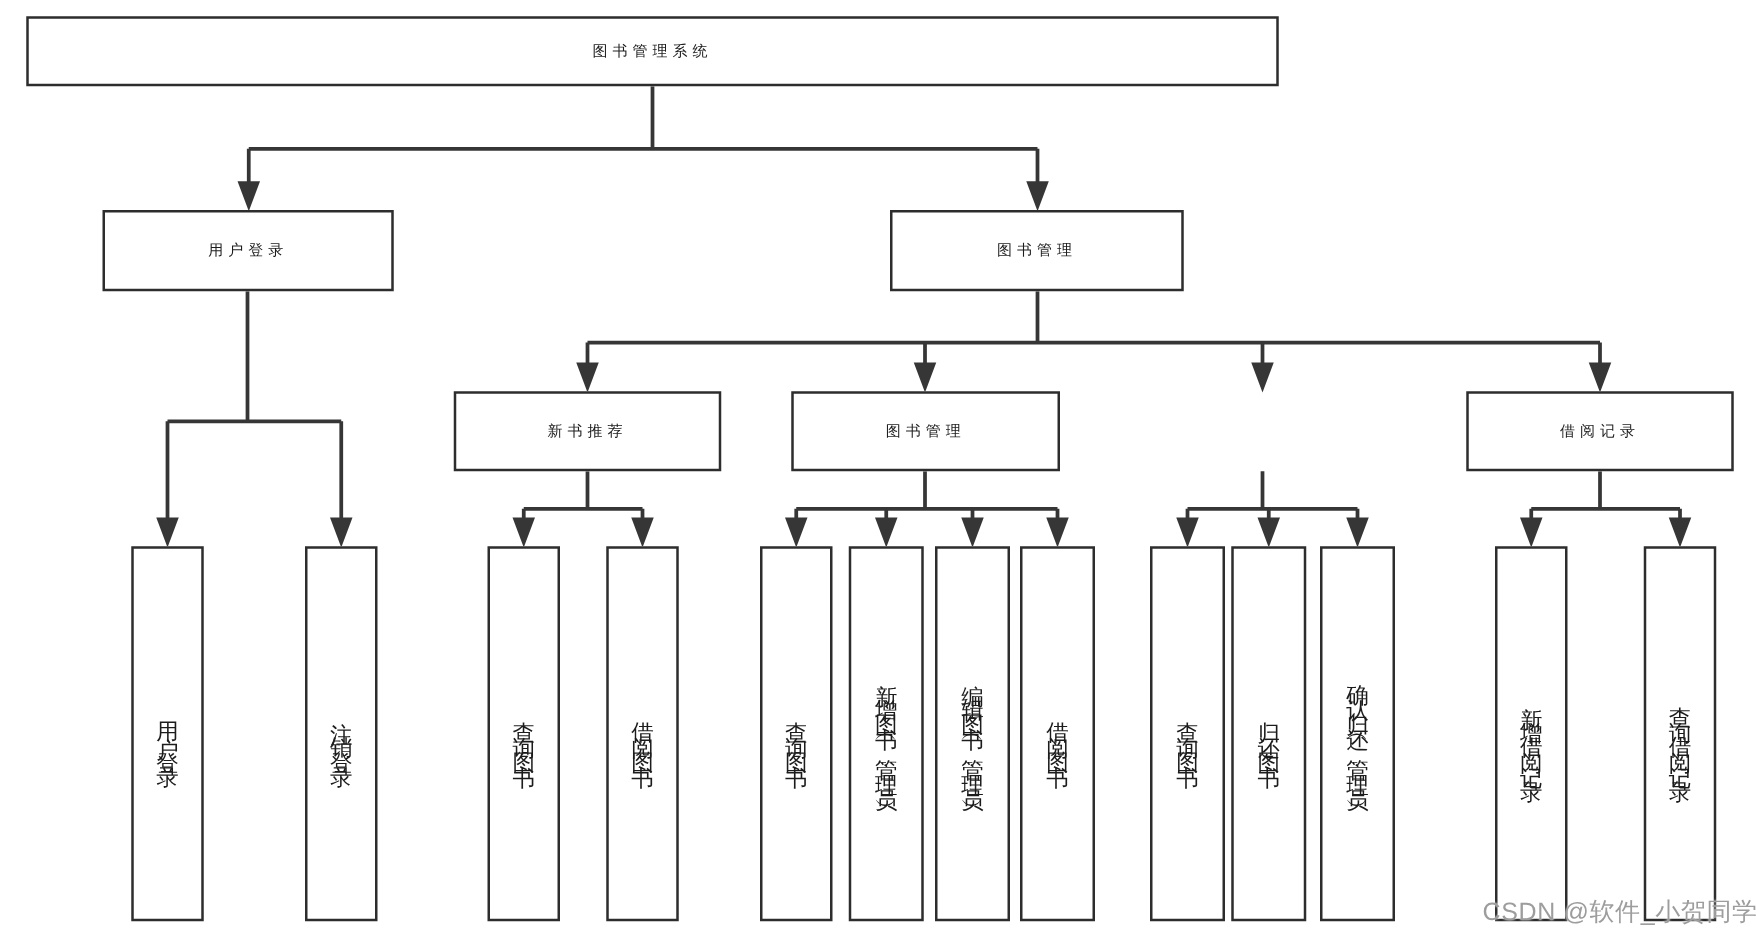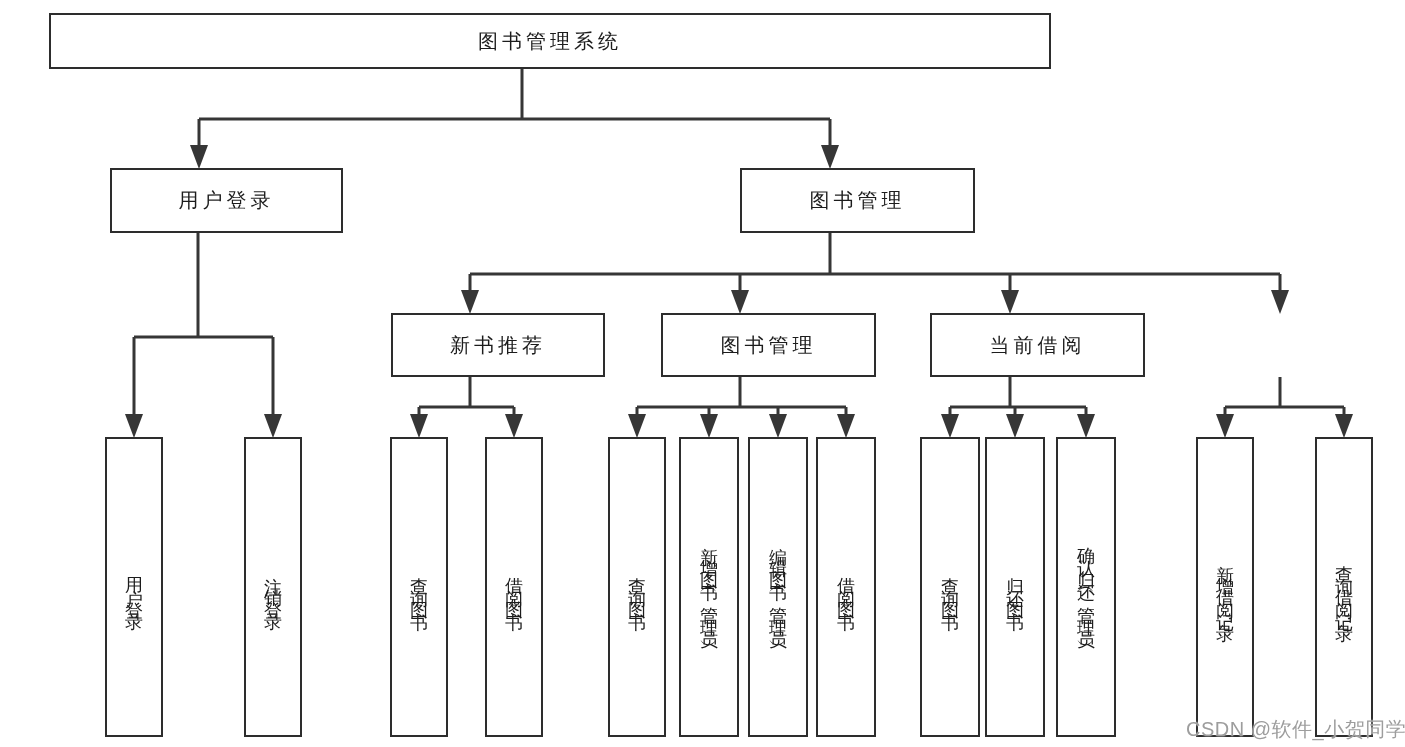--- a/index.html
+++ b/index.html
@@ -21,21 +21,21 @@
   svg.wires path{stroke:var(--line);stroke-width:3;fill:none;}
   svg.wires polygon{fill:var(--line);stroke:none;}
   .box{
     position:absolute;
     box-sizing:border-box;
     background:#fff;
     border:2px solid var(--border);
     display:flex;align-items:center;justify-content:center;
     color:var(--text);
   }
-  .h-box{font-size:20px;letter-spacing:4px;white-space:nowrap;margin-left:28px;}
+  .h-box{font-size:12px;letter-spacing:4px;white-space:nowrap;}
   .v-box{
     writing-mode:vertical-rl;
     text-orientation:mixed;
     font-size:18px;
     letter-spacing:12px;
     line-height:1;
   }
   .watermark{
     position:absolute;
     left:1186px;top:716px;
@@ -104,22 +104,22 @@
   <div class="box h-box" style="left:363px;top:313px;width:214px;height:64px">
     <span>新书推荐</span>
   </div>
 
   <div class="box h-box" style="left:712px;top:168px;width:235px;height:65px">
     <span>图书管理</span>
   </div>
   <div class="box h-box" style="left:633px;top:313px;width:215px;height:64px">
     <span>图书管理</span>
   </div>
-  <div class="box h-box" style="left:902px;top:313px;width:215px;height:64px">
-    <span>当前借阅</span>
+  <div class="box h-box" style="left:1173px;top:313px;width:214px;height:64px">
+    <span>借阅记录</span>
   </div>
 
   <div class="box v-box" style="left:105px;top:437px;width:58px;height:300px">
     <span>用户登录</span>
   </div>
   <div class="box v-box" style="left:244px;top:437px;width:58px;height:300px">
     <span>注销登录</span>
   </div>
 
   <div class="box v-box" style="left:390px;top:437px;width:58px;height:300px">

